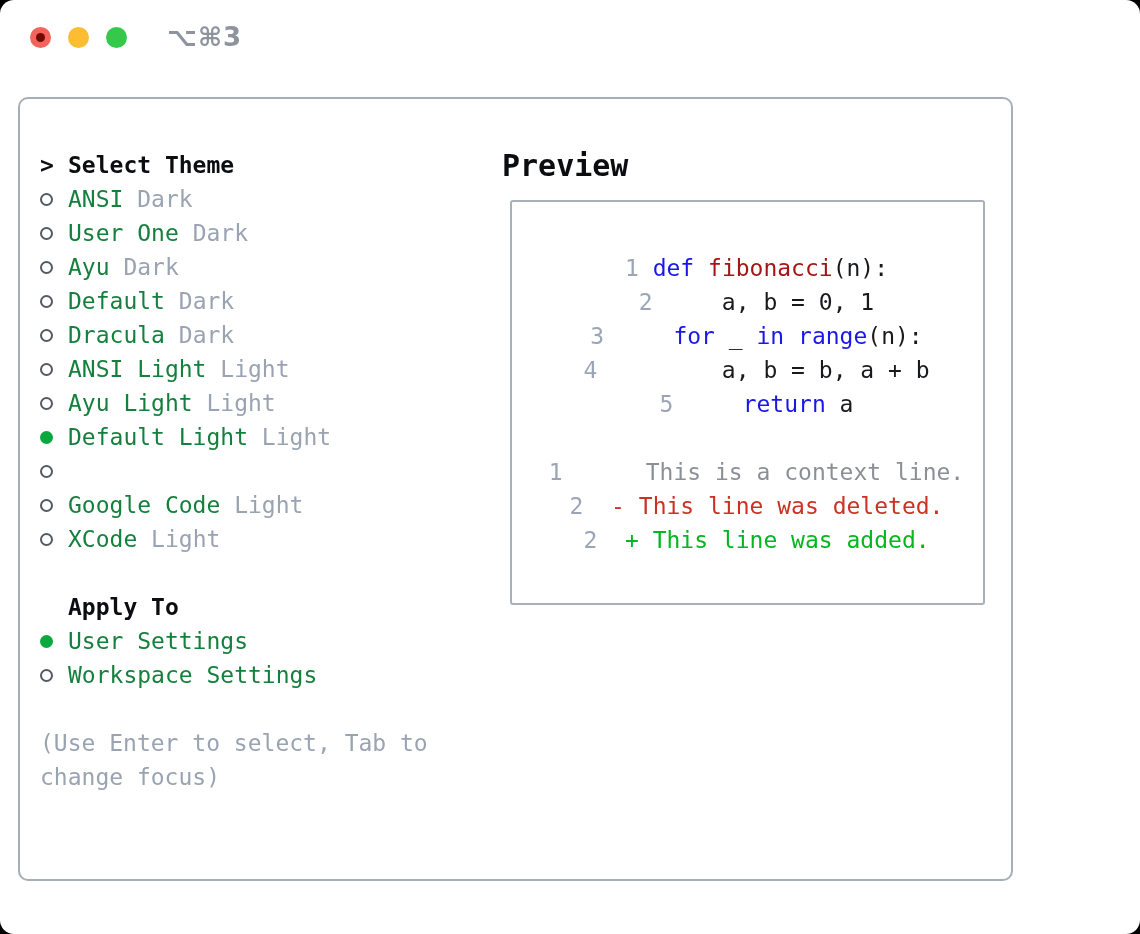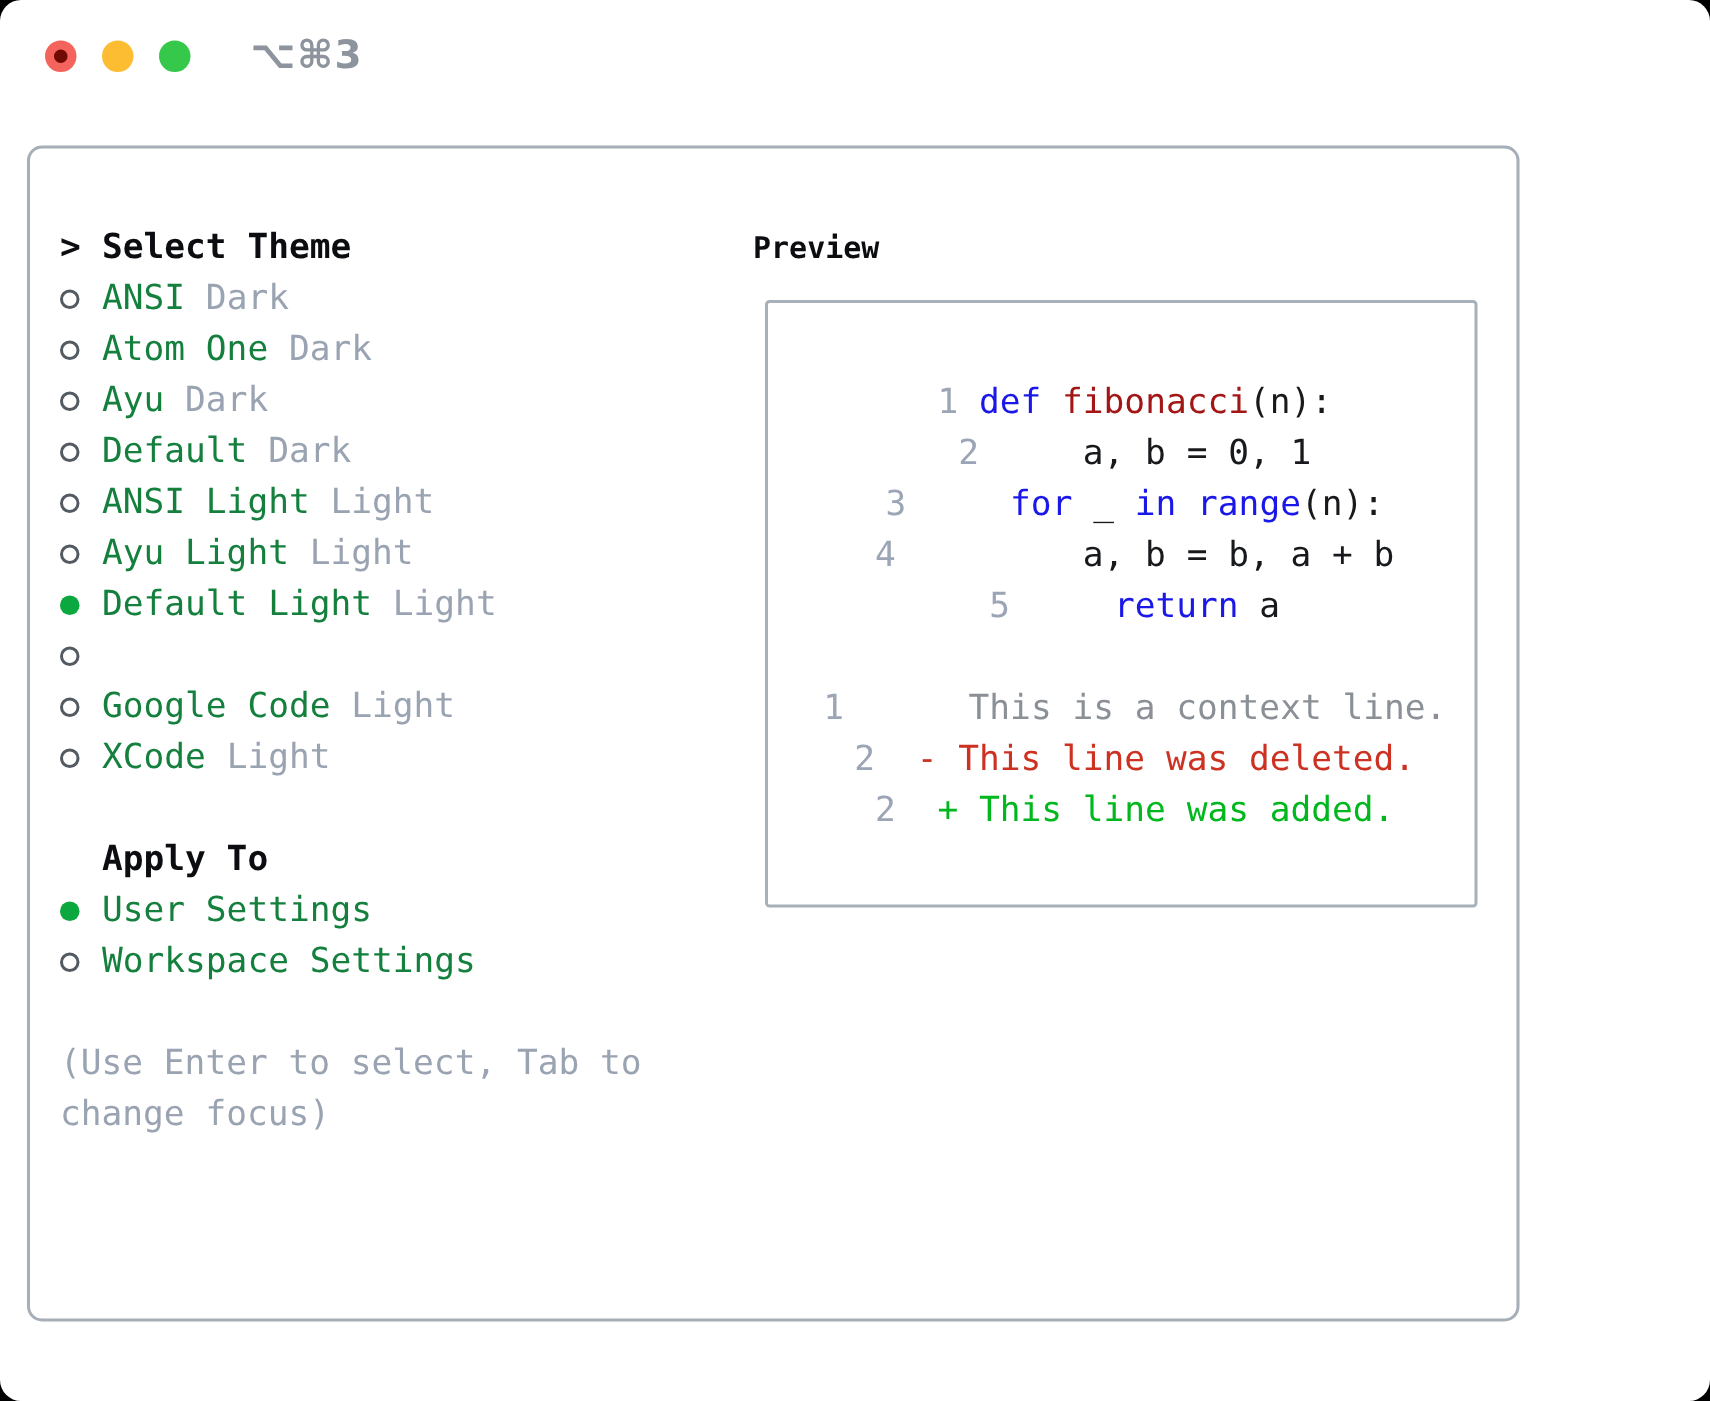--- a/index.html
+++ b/index.html
@@ -42,21 +42,21 @@
   .prompt-char { font-weight: 700; color: #0b0d10; }
   .section-title { font-weight: 700; color: #0b0d10; }
   .item-name { color: #15803d; }
   .item-name.selected-green { color: #15803d; }
   .variant { color: #9aa3b2; }
   .hint { color: #9aa3b2; }
   
   .preview-label {
     position: absolute; left: 482px; top: 49px; height: 34px;
     display: flex; align-items: center;
-    font-size: 20px; font-weight: 700; color: #0b0d10;
+    font-size: 30px; font-weight: 700; color: #0b0d10;
   }
   .preview-box {
     position: absolute; left: 490px; top: 101px; width: 475px; height: 405px;
     border: 2px solid #a8b0ba; border-radius: 3px; background: #fff;
     padding: 49px 0 0 18px;
     font-size: 23px; line-height: 34px; white-space: pre; overflow: hidden; text-align: center;
   }
   .code-line { height: 34px; }
   .ln  { color: #9ba5b5; }
   .kw  { color: #1a18e8; }
@@ -77,23 +77,24 @@
       <span class="light yellow"></span>
       <span class="light green"></span>
     </div>
     <div class="title-text">⌥⌘3</div>
   </div>
 
   <div class="panel">
     <div class="left-col" id="left-col">
         <div class="row"><span class="marker"><span class="prompt-char">&gt;</span></span><span class="section-title">Select Theme</span></div>
         <div class="row"><span class="marker"><span class="circle"></span></span><span><span class="item-name">ANSI</span><span class="variant"> Dark</span></span></div>
-        <div class="row"><span class="marker"><span class="circle"></span></span><span><span class="item-name">Atom One</span><span class="variant"> Dark</span></span></div>
+        <div class="row"><span class="marker"><span class="circle"></span></span><span><span class="item-name">User One</span><span class="variant"> Dark</span></span></div>
         <div class="row"><span class="marker"><span class="circle"></span></span><span><span class="item-name">Ayu</span><span class="variant"> Dark</span></span></div>
         <div class="row"><span class="marker"><span class="circle"></span></span><span><span class="item-name">Default</span><span class="variant"> Dark</span></span></div>
+        <div class="row"><span class="marker"><span class="circle"></span></span><span><span class="item-name">Dracula</span><span class="variant"> Dark</span></span></div>
         <div class="row"><span class="marker"><span class="circle"></span></span><span><span class="item-name">ANSI Light</span><span class="variant"> Light</span></span></div>
         <div class="row"><span class="marker"><span class="circle"></span></span><span><span class="item-name">Ayu Light</span><span class="variant"> Light</span></span></div>
         <div class="row"><span class="marker"><span class="circle filled"></span></span><span><span class="item-name selected-green">Default Light</span><span class="variant"> Light</span></span></div>
         <div class="row"><span class="marker"><span class="circle"></span></span></div>
         <div class="row"><span class="marker"><span class="circle"></span></span><span><span class="item-name">Google Code</span><span class="variant"> Light</span></span></div>
         <div class="row"><span class="marker"><span class="circle"></span></span><span><span class="item-name">XCode</span><span class="variant"> Light</span></span></div>
         <div class="row"></div>
         <div class="row"><span class="marker"></span><span class="section-title">Apply To</span></div>
         <div class="row"><span class="marker"><span class="circle filled"></span></span><span class="item-name selected-green">User Settings</span></div>
         <div class="row"><span class="marker"><span class="circle"></span></span><span class="item-name">Workspace Settings</span></div>

